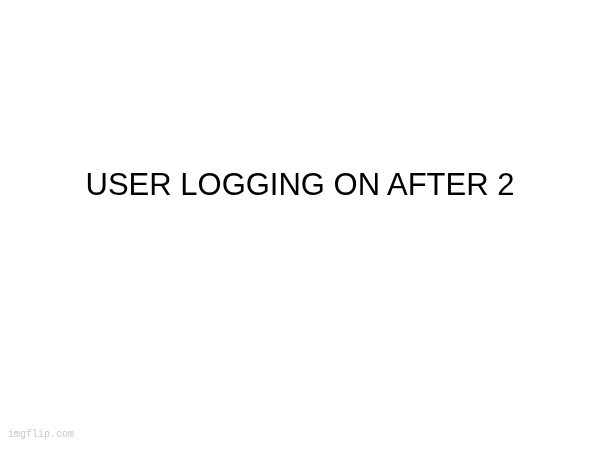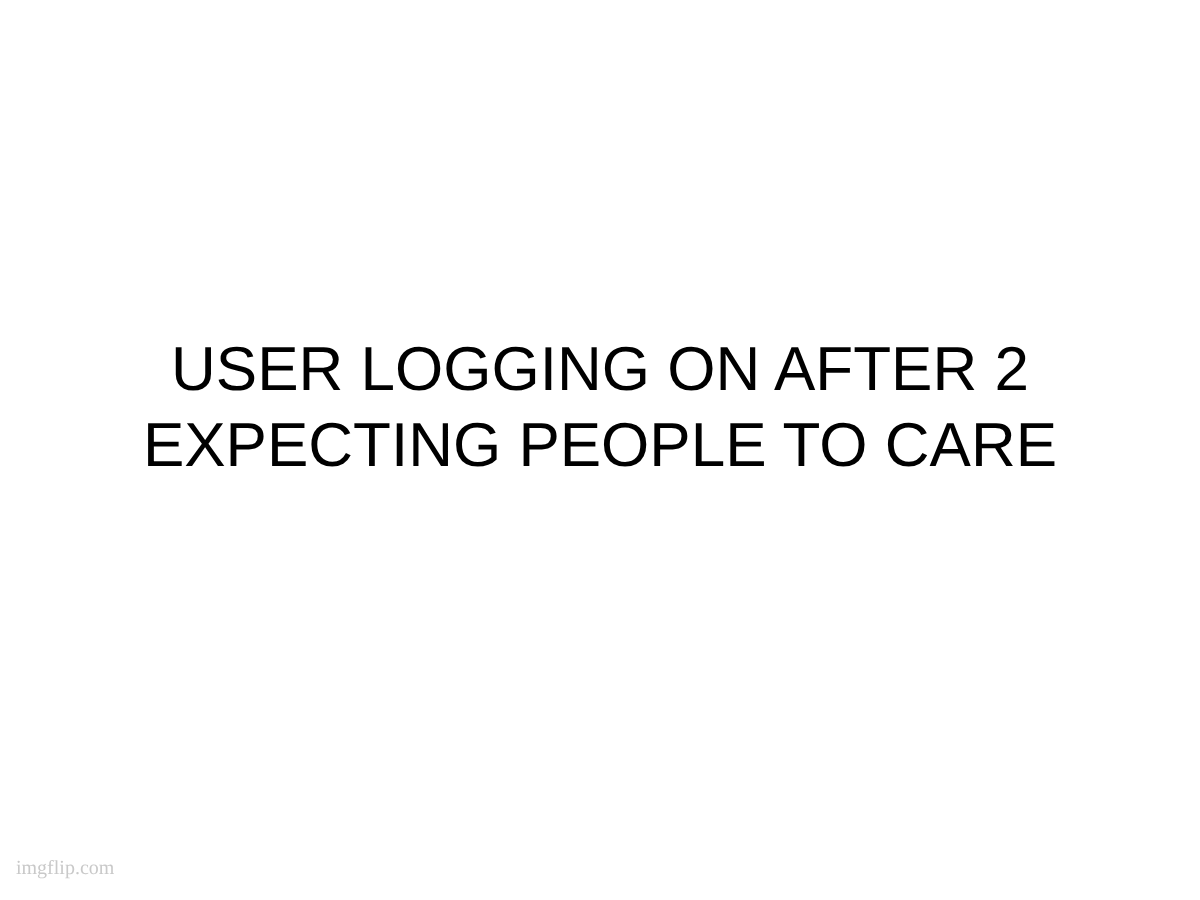--- a/index.html
+++ b/index.html
@@ -37,33 +37,32 @@
     font-weight: 400;
     letter-spacing: 0px;
     color: #000000;
     white-space: nowrap;
     text-transform: uppercase;
   }
   #watermark {
     position: absolute;
     left: 8px;
     top: 429px;
-    font-family: Liberation Serif, serif;
+    font-family: Liberation Mono, monospace;
     font-size: 10px;
     line-height: 12px;
     color: #c9c9c9;
     letter-spacing: 0px;
     user-select: none;
   }
 </style>
 </head>
 <body>
 
 <div id="meme-canvas">
 
   <div id="caption-block">
     <span class="caption-line">USER LOGGING ON AFTER 2</span>
-    <span class="caption-line">EXPECTING PEOPLE TO CARE</span>
   </div>
 
   <div id="watermark">imgflip.com</div>
 
 </div>
 
 </body></html>

